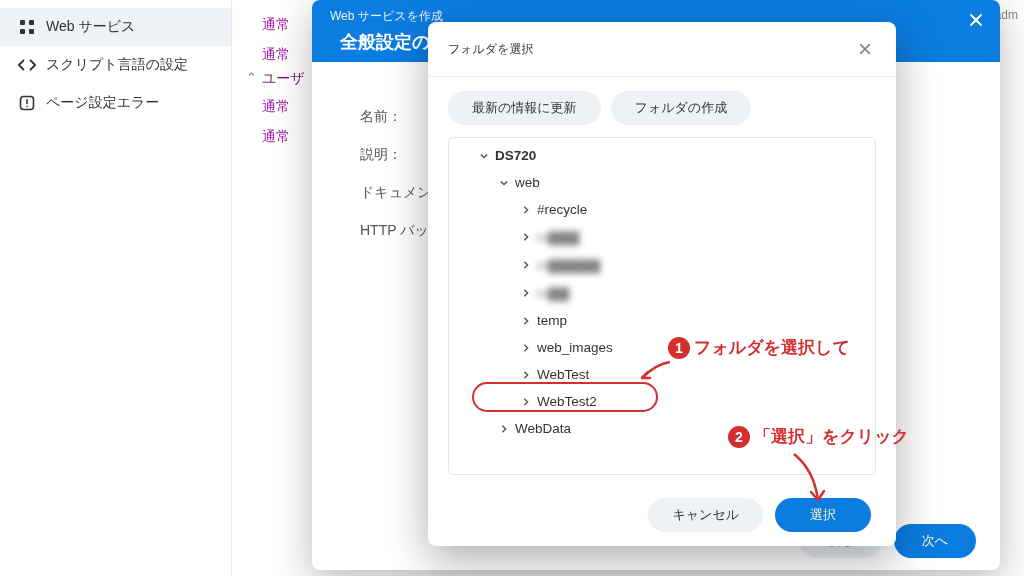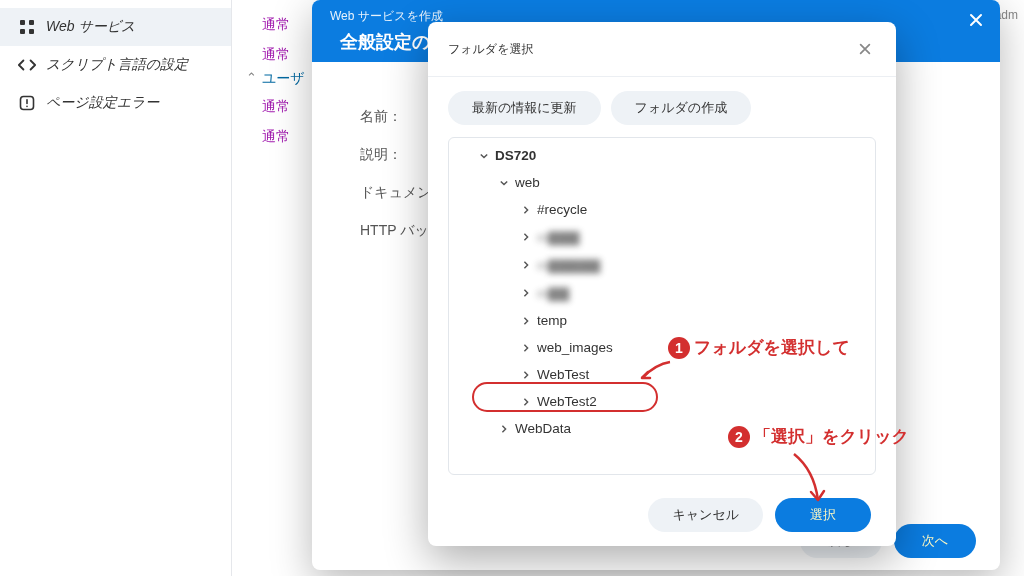--- a/index.html
+++ b/index.html
@@ -1,31 +1,31 @@
 <!DOCTYPE html>
 <html><head>
 <meta charset="utf-8">
 <style>
   * { box-sizing: border-box; margin: 0; padding: 0; }
   html, body { width: 1024px; height: 576px; font-family: -apple-system, "Helvetica Neue", "Segoe UI", Arial, sans-serif; font-size: 13px; color: #333; background: #fff; overflow: hidden; }
 
   
-  .sidebar { position: absolute; left: 0; top: 0; width: 232px; height: 576px; border-right: 1px solid #e5e7eb; padding-top: 8px; font-style: italic; }
+  .sidebar { position: absolute; left: 0; top: 0; width: 232px; height: 576px; border-right: 1px solid #e5e7eb; padding-top: 8px; }
   .sidebar-item { display: flex; align-items: center; gap: 10px; padding: 10px 18px; font-size: 14px; cursor: pointer; }
   .sidebar-item.active { background: #eef2f6; }
   .sidebar-item .s-icon { width: 18px; height: 18px; display: flex; align-items: center; justify-content: center; color: #333; }
 
   svg { display: block; }
 
   
   .bg-area { position: absolute; left: 232px; top: 0; right: 0; bottom: 0; }
   .bg-list { position: absolute; left: 30px; top: 10px; }
   .bg-list div { color: #a21caf; font-size: 14px; padding: 6px 0; }
   .bg-caret { position: absolute; left: 14px; top: 70px; color: #888; }
-  .bg-user { position: absolute; left: 30px; top: 70px; color: #0369a1; font-size: 14px; }
+  .bg-user { position: absolute; left: 30px; top: 70px; color: #701a75; font-size: 14px; }
   .bg-right { position: absolute; right: 6px; top: 8px; color: #888; font-size: 12px; }
 
   
   .modal-outer { position: absolute; left: 312px; top: 0; width: 688px; height: 570px;
     background: #fff; border-radius: 8px; box-shadow: 0 12px 40px rgba(0,0,0,0.28); }
   .mo-header { height: 62px; background: #0b7ce0; border-radius: 8px 8px 0 0; position: relative; color: #fff; }
   .mo-title-s { position: absolute; left: 18px; top: 8px; font-size: 12px; opacity: .9; }
   .mo-title-l { position: absolute; left: 28px; top: 30px; font-size: 18px; font-weight: 600; }
   .mo-close { position: absolute; right: 12px; top: 8px; width: 24px; height: 24px; color: #fff; display:flex; align-items:center; justify-content:center; cursor:pointer; }
   .mo-body { padding: 36px 48px; color: #555; font-size: 14px; }

